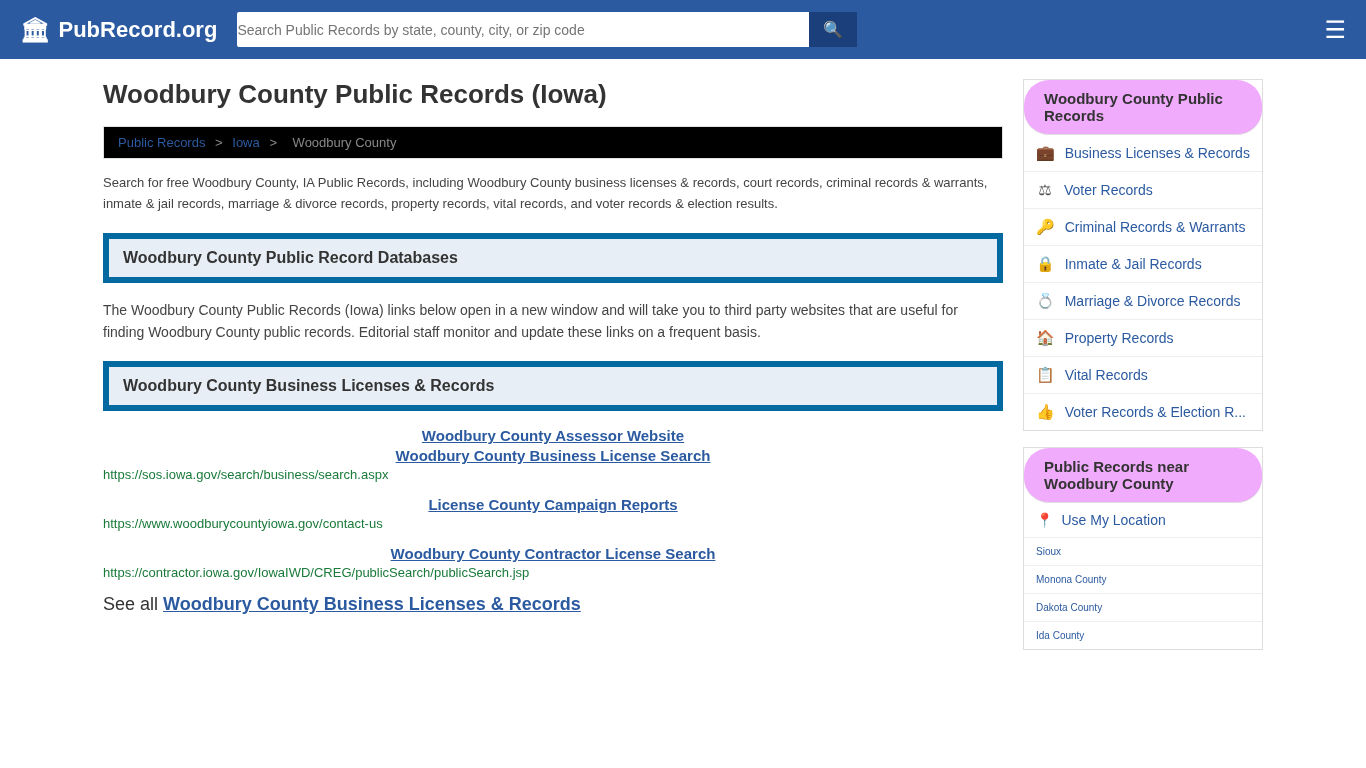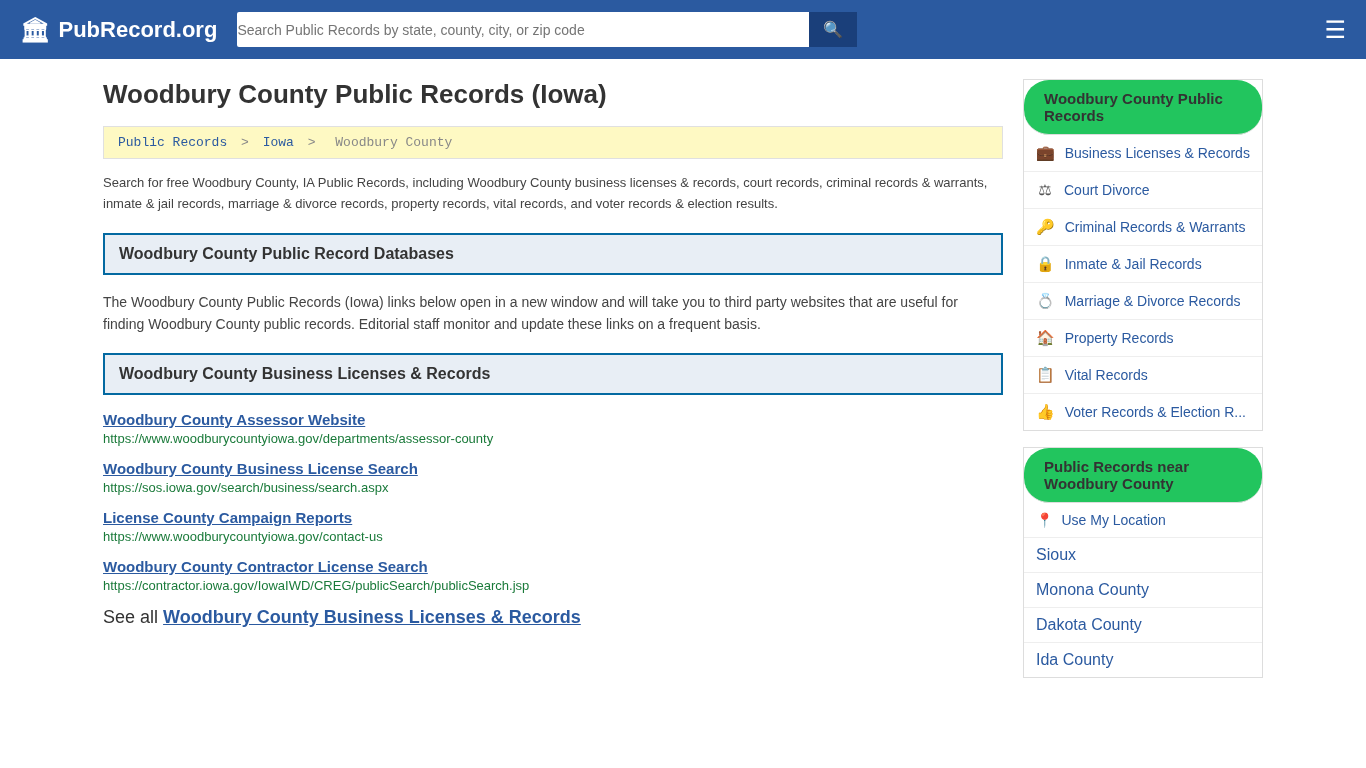--- a/index.html
+++ b/index.html
@@ -67,27 +67,26 @@
     .main-content {
       flex: 1;
     }
     .page-title {
       font-size: 26px;
       font-weight: bold;
       color: #333;
       margin-bottom: 16px;
     }
     .breadcrumb {
-      background: #fef9c3;
+      background: #000000;
       border: 1px solid #e0e0e0;
       padding: 8px 14px;
       font-size: 13px;
       color: #555;
       margin-bottom: 14px;
-      font-family: Liberation Mono, monospace;
     }
     .breadcrumb a {
       color: #2b5aa0;
       text-decoration: none;
     }
     .breadcrumb span {
       margin: 0 6px;
       color: #888;
     }
     .description {
@@ -96,36 +95,37 @@
       line-height: 1.6;
       margin-bottom: 18px;
     }
     .section-header {
       background: #e8eef5;
       padding: 10px 14px;
       font-size: 16px;
       font-weight: bold;
       color: #333;
       margin-bottom: 16px;
-      border: 2px solid #0369a1;
+      border: 6px solid #0369a1;
     }
     .section-text {
       font-size: 14px;
       color: #444;
       line-height: 1.6;
       margin-bottom: 18px;
     }
     .record-link-title {
       font-size: 15px;
       font-weight: bold;
       color: #2b5aa0;
       text-decoration: underline;
       cursor: pointer;
       margin-bottom: 3px;
       display: block;
+      text-align: center;
     }
     .record-link-url {
       font-size: 13px;
       color: #1a7a3a;
       text-decoration: none;
       display: block;
       margin-bottom: 14px;
     }
     .see-all {
       font-size: 18px;
@@ -141,21 +141,21 @@
     
     .sidebar {
       width: 240px;
       flex-shrink: 0;
     }
     .sidebar-box {
       border: 1px solid #ddd;
       margin-bottom: 16px;
     }
     .sidebar-box-title {
-      background: #22c55e;
+      background: #f0abfc;
       padding: 10px 20px;
       font-weight: bold;
       font-size: 15px;
       color: #333;
       border-bottom: 1px solid #ddd;
       border-radius: 25px;
     }
     .sidebar-item {
       display: flex;
       align-items: center;
@@ -176,21 +176,21 @@
       min-width: 18px;
       text-align: center;
     }
 
     
     .nearby-item {
       display: block;
       padding: 8px 12px;
       border-bottom: 1px solid #eee;
       cursor: pointer;
-      font-size: 16px;
+      font-size: 10px;
       color: #2b5aa0;
       text-decoration: none;
     }
     .nearby-item:last-child {
       border-bottom: none;
     }
     .use-location {
       display: flex;
       align-items: center;
       gap: 8px;
@@ -241,21 +241,20 @@
     <div class="section-header">Woodbury County Public Record Databases</div>
 
     <p class="section-text">The Woodbury County Public Records (Iowa) links below open in a new window and will take you to third party websites that are useful for finding Woodbury County public records. Editorial staff monitor and update these links on a frequent basis.</p>
 
     <div class="section-header">Woodbury County Business Licenses &amp; Records</div>
 
     <div>
 
       <div>
         <a class="record-link-title">Woodbury County Assessor Website</a>
-        <a class="record-link-url">https://www.woodburycountyiowa.gov/departments/assessor-county</a>
       </div>
 
       <div>
         <a class="record-link-title">Woodbury County Business License Search</a>
         <a class="record-link-url">https://sos.iowa.gov/search/business/search.aspx</a>
       </div>
 
       <div>
         <a class="record-link-title">License County Campaign Reports</a>
       </div>
@@ -281,21 +280,21 @@
 
     <div class="sidebar-box">
       <div class="sidebar-box-title">Woodbury County Public Records</div>
 
       <a class="sidebar-item">
         <span class="sidebar-icon">💼</span>
         <span>Business Licenses &amp; Records</span>
       </a>
       <a class="sidebar-item">
         <span class="sidebar-icon">⚖</span>
-        <span>Court Divorce</span>
+        <span>Voter Records</span>
       </a>
       <a class="sidebar-item">
         <span class="sidebar-icon">🔑</span>
         <span>Criminal Records &amp; Warrants</span>
       </a>
       <a class="sidebar-item">
         <span class="sidebar-icon">🔒</span>
         <span>Inmate &amp; Jail Records</span>
       </a>
       <a class="sidebar-item">

